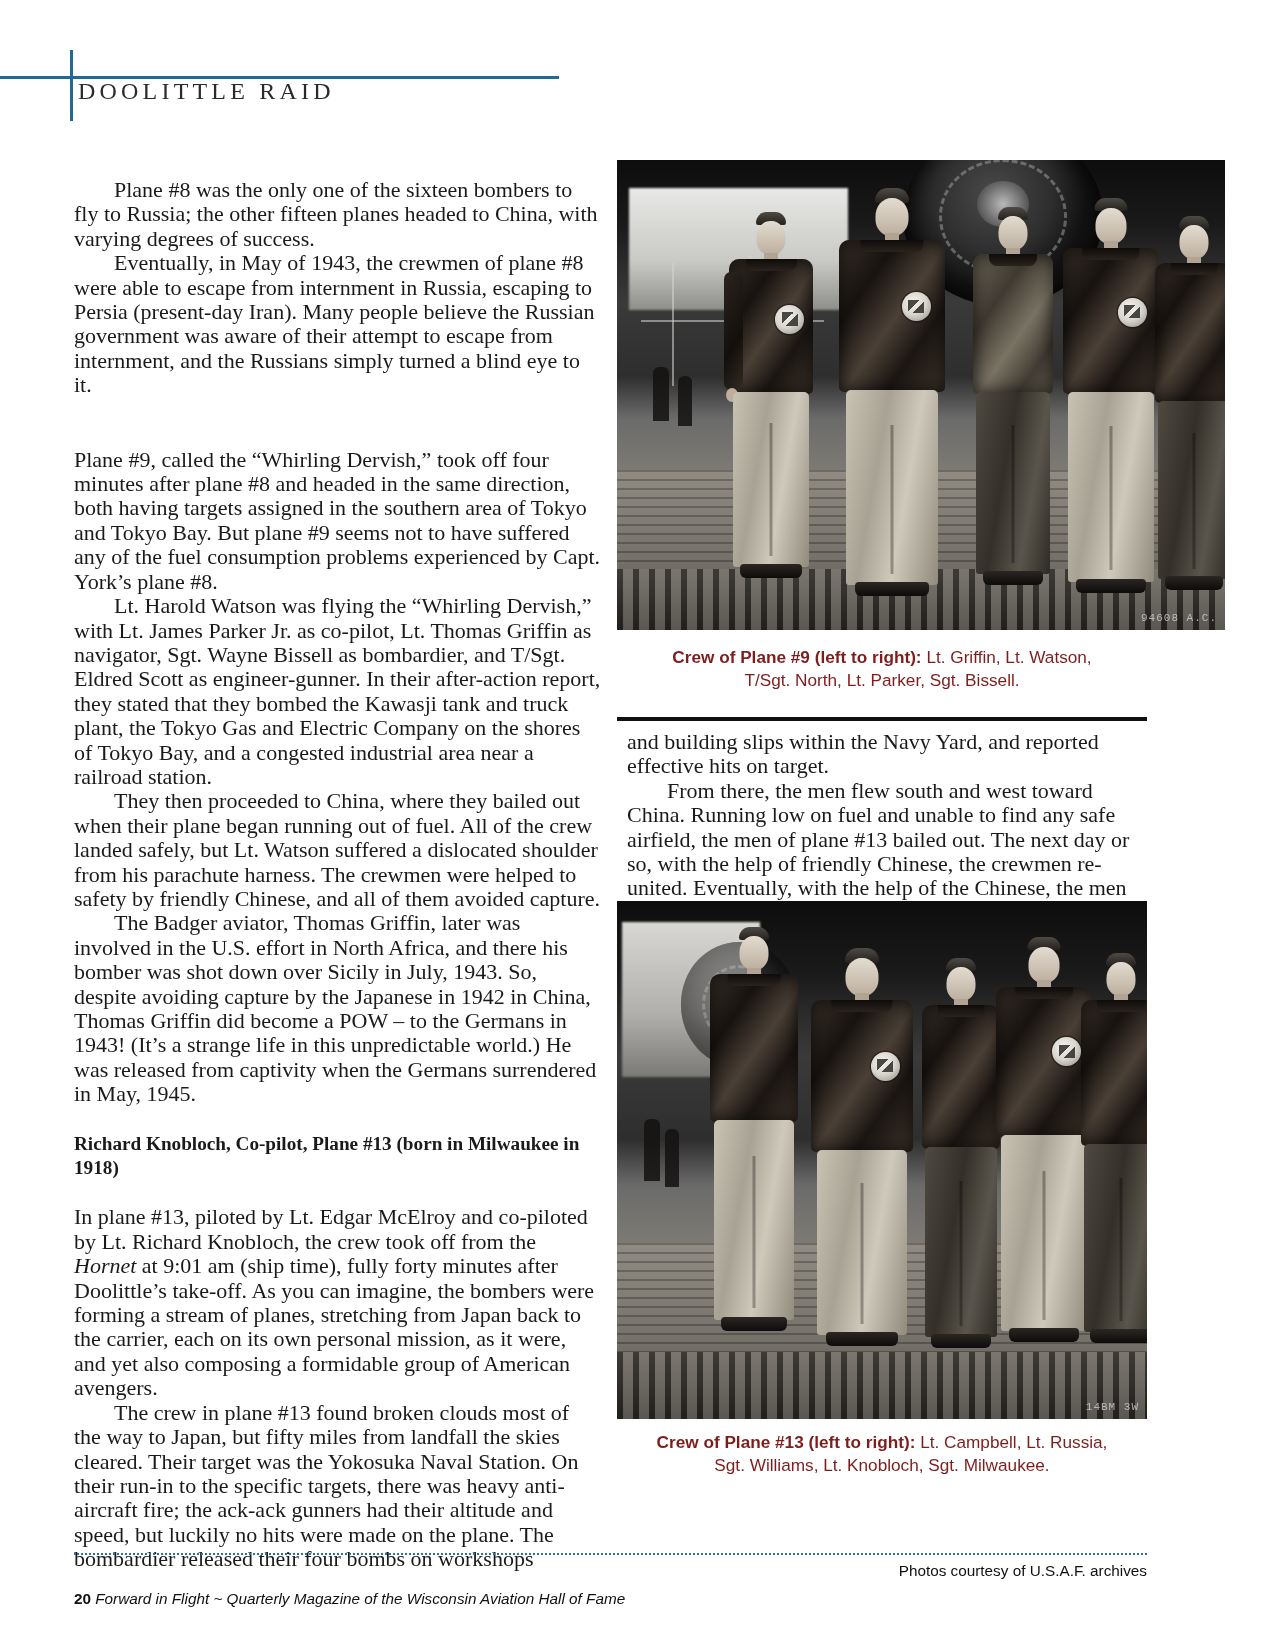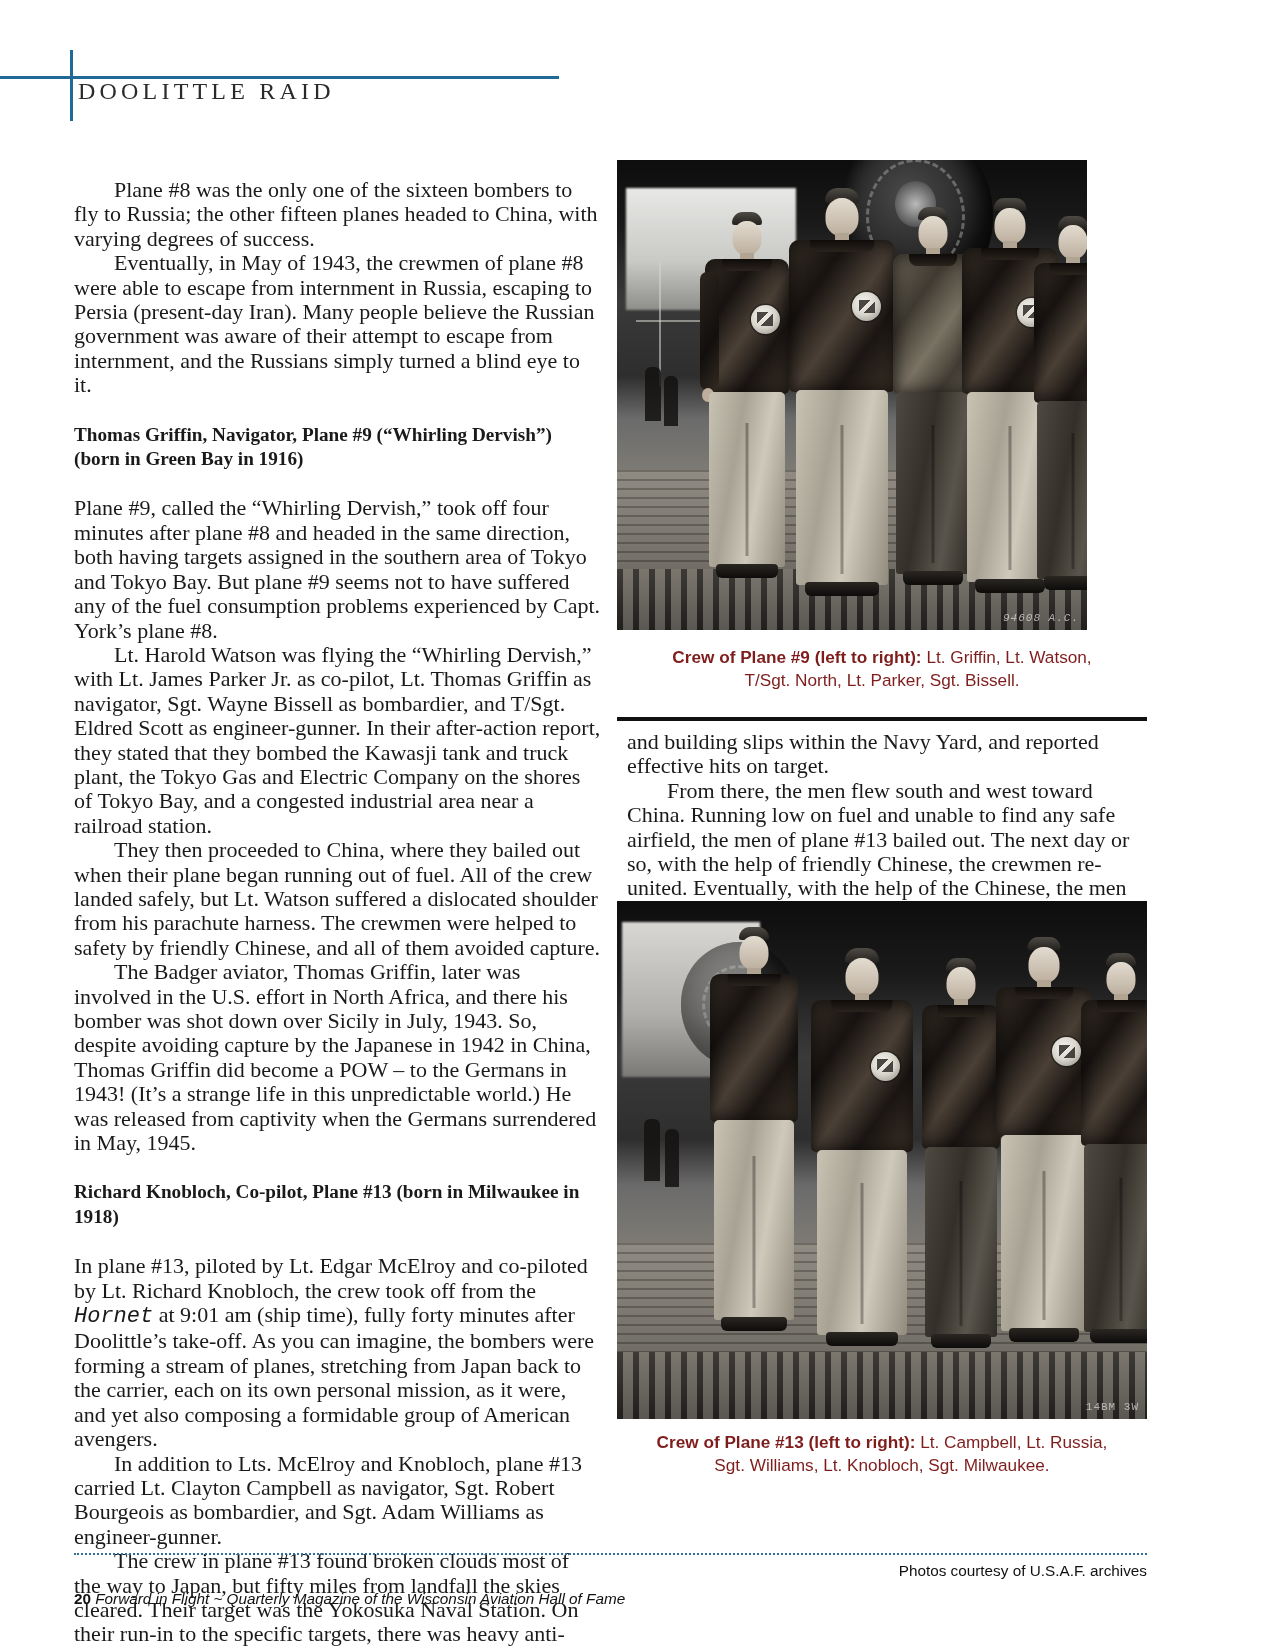--- a/index.html
+++ b/index.html
@@ -74,21 +74,21 @@
   }
   .sp-before-head{ height:25px; }
   .sp-after-head{ height:25px; }
 
   
   .photo-frame{
     position:absolute;
     background:#cfcfcf;
     overflow:hidden;
   }
-  #photo-plane9{ left:617px; top:160px; width:470px; height:470px;font-style:italic; }
+  #photo-plane9{ left:617px; top:160px; width:608px; height:470px; }
   #photo-plane13{ left:617px; top:901px; width:530px; height:518px; }
 
   
   .scene{
     position:absolute; inset:0;
     background:
       linear-gradient(to bottom, #0d0d0d 0%, #1a1a1a 14%, #2b2b2b 22%, #3a3a3a 30%, #2e2e2e 46%, #6b6b6b 55%, #7d7a74 66%, #8a8780 78%, #55524d 90%, #2a2724 100%);
   }
   .sky{
     position:absolute;
@@ -264,50 +264,48 @@
     position:absolute; left:0; top:0;
     white-space:nowrap;
     margin-top:28px;
   }
   .footer-left .pg{ font-weight:bold; font-style:normal; }
   .footer-left .mag{ font-style:italic; }
   .footer-right{
     position:absolute; right:0; top:0;
     white-space:nowrap;
   }
-  i.it{ font-style:italic;font-family:Liberation Mono, monospace; }
+  i.it{ font-style:italic; }
 </style>
 </head>
 <body>
 
 <div class="page-header">
   <div class="hdr-rule-h"></div>
   <div class="hdr-rule-v"></div>
   <div class="hdr-title">DOOLITTLE RAID</div>
 </div>
 
 <div class="col-left">
   <p class="body">Plane #8 was the only one of the sixteen bombers to fly to Russia; the other fifteen planes headed to China, with varying degrees of success.</p>
   <p class="body">Eventually, in May of 1943, the crewmen of plane #8 were able to escape from internment in Russia, escaping to Persia (present-day Iran). Many people believe the Russian government was aware of their attempt to escape from internment, and the Russians simply turned a blind eye to it.</p>
 
   <div class="sp-before-head"></div>
-  <h2 class="subhead">Thomas Griffin, Navigator, Plane #9 (“Whirling Dervish”) (born in Green Bay in 1916)</h2>
   <div class="sp-after-head"></div>
 
   <p class="body noindent">Plane #9, called the “Whirling Dervish,” took off four minutes after plane #8 and headed in the same direction, both having targets assigned in the southern area of Tokyo and Tokyo Bay. But plane #9 seems not to have suffered any of the fuel consumption problems experienced by Capt. York’s plane #8.</p>
   <p class="body">Lt. Harold Watson was flying the “Whirling Dervish,” with Lt. James Parker Jr. as co-pilot, Lt. Thomas Griffin as navigator, Sgt. Wayne Bissell as bombardier, and T/Sgt. Eldred Scott as engineer-gunner. In their after-action report, they stated that they bombed the Kawasji tank and truck plant, the Tokyo Gas and Electric Company on the shores of Tokyo Bay, and a congested industrial area near a railroad station.</p>
   <p class="body">They then proceeded to China, where they bailed out when their plane began running out of fuel. All of the crew landed safely, but Lt. Watson suffered a dislocated shoulder from his parachute harness. The crewmen were helped to safety by friendly Chinese, and all of them avoided capture.</p>
   <p class="body">The Badger aviator, Thomas Griffin, later was involved in the U.S. effort in North Africa, and there his bomber was shot down over Sicily in July, 1943. So, despite avoiding capture by the Japanese in 1942 in China, Thomas Griffin did become a POW – to the Germans in 1943! (It’s a strange life in this unpredictable world.) He was released from captivity when the Germans surrendered in May, 1945.</p>
 
   <div class="sp-before-head"></div>
   <h2 class="subhead">Richard Knobloch, Co-pilot, Plane #13 (born in Milwaukee in 1918)</h2>
   <div class="sp-after-head"></div>
 
   <p class="body noindent"><span>In plane #13, piloted by Lt. Edgar McElroy and co-piloted by Lt. Richard Knobloch, the crew took off from the </span><i class="it">Hornet</i><span> at 9:01 am (ship time), fully forty minutes after Doolittle’s take-off. As you can imagine, the bombers were forming a stream of planes, stretching from Japan back to the carrier, each on its own personal mission, as it were, and yet also composing a formidable group of American avengers.</span></p>
-  <p class="body">In addition to Lts. McElroy and Knobloch, plane #13 carried Lt. Clayton Campbell as navigator, Sgt. Robert Bourgeois as bombardier, and Sgt. Adam Williams as engineer-gunner.</p>
   <p class="body">The crew in plane #13 found broken clouds most of the way to Japan, but fifty miles from landfall the skies cleared. Their target was the Yokosuka Naval Station. On their run-in to the specific targets, there was heavy anti-aircraft fire; the ack-ack gunners had their altitude and speed, but luckily no hits were made on the plane. The bombardier released their four bombs on workshops</p>
 </div>
 
 <div class="photo-frame" id="photo-plane9">
   <div class="scene">
     <div class="sky"></div>
     <div class="rail" style="left:4%;top:34%;width:30%;height:2px;"></div>
     <div class="rail" style="left:9%;top:22%;width:2px;height:26%;"></div>
     <div class="rail" style="left:20%;top:20%;width:2px;height:28%;transform:rotate(9deg);"></div>
     <div class="engine" style="left:47%;top:-7%;width:33%;height:38%;">

